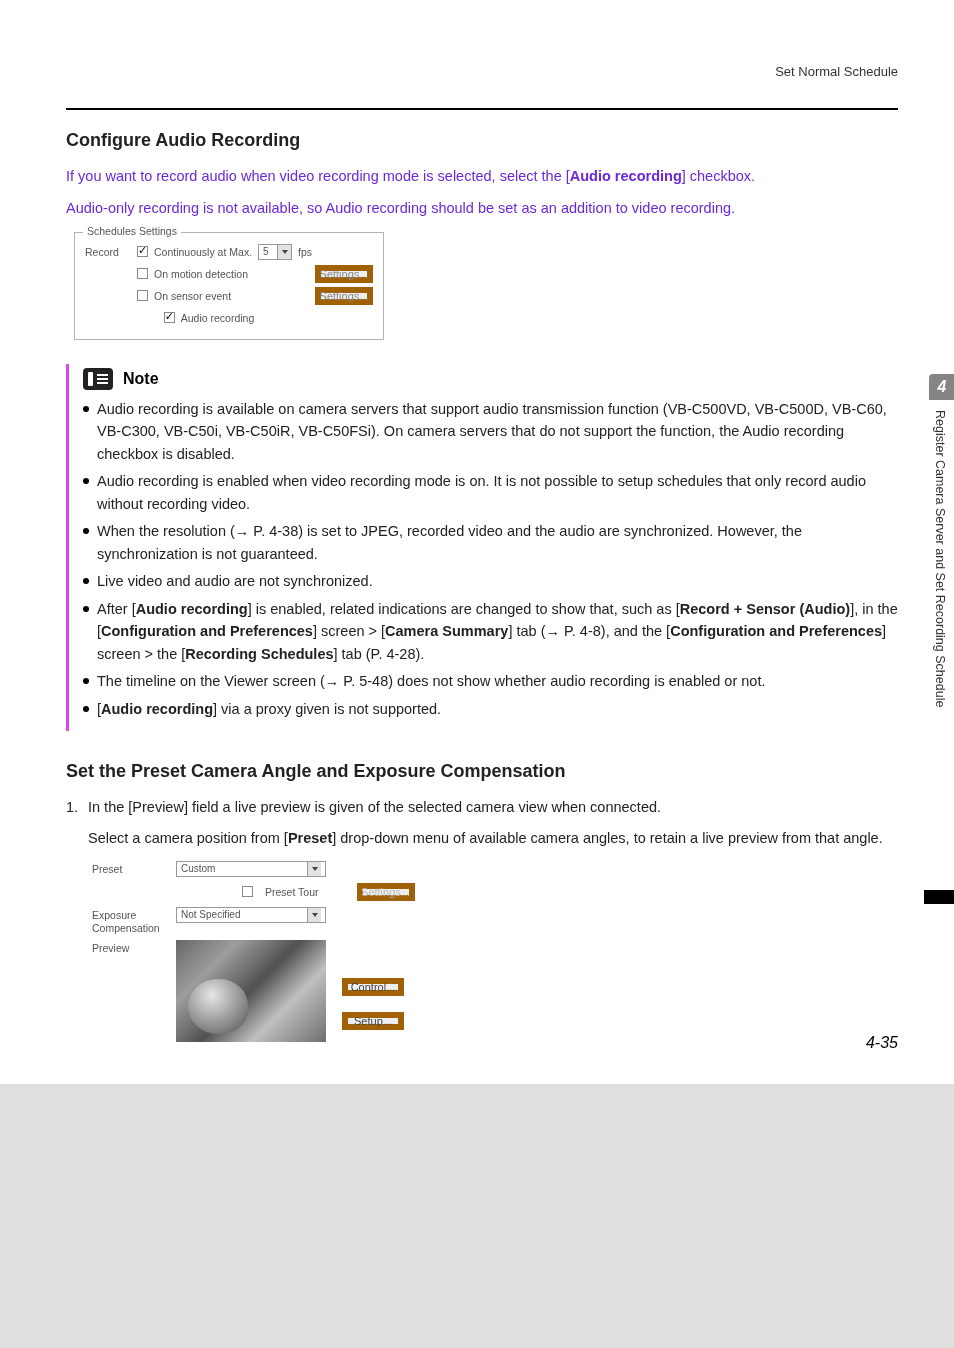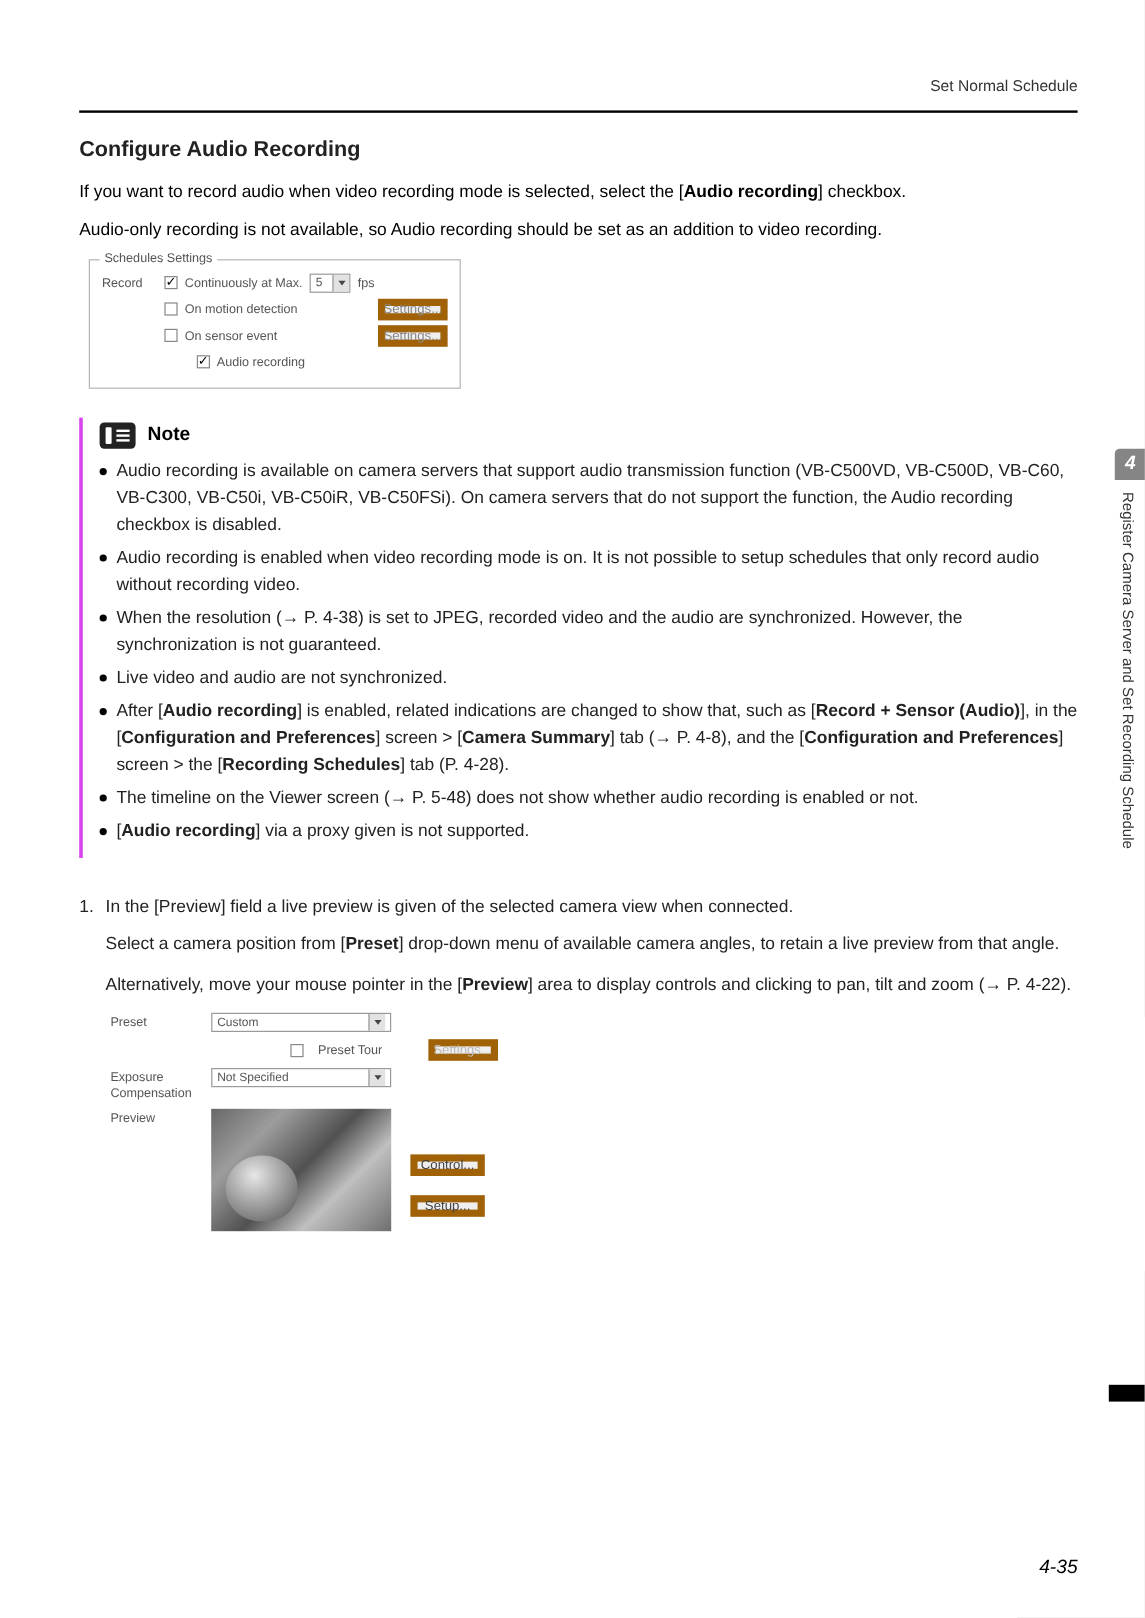--- a/index.html
+++ b/index.html
@@ -5,24 +5,24 @@
   * { box-sizing: border-box; }
   body {
     margin: 0;
     background: #e0e0e0;
     font-family: Arial, Helvetica, sans-serif;
     display: flex;
     justify-content: center;
   }
   .page {
     width: 954px;
-    height: 1348px;
-    background: #fff;
-    position: relative;
-    padding: 60px 56px 40px 66px;
+    height: 1084px;
+    background: #fff;
+    position: relative;
+    padding: 76px 56px 40px 66px;
   }
   .header-right {
     position: absolute;
     top: 64px;
     right: 56px;
     font-size: 13px;
     color: #333;
   }
   .hr-thick {
     border: none;
@@ -30,21 +30,21 @@
     margin: 32px 0 20px 0;
   }
   .section-heading {
     font-weight: bold;
     font-size: 18px;
     color: #222;
     margin: 16px 0 14px 0;
   }
   .body-text {
     font-size: 14.5px;
-    color: #000000;
+    color: #6d28d9;
     line-height: 1.55;
     margin: 0 0 10px 0;
   }
   
   .rec-box {
     width: 310px;
     border: 1px solid #b4b4b4;
     margin: 12px 0 24px 8px;
     padding: 8px 10px 10px 10px;
     position: relative;
@@ -301,29 +301,27 @@
       <li>
         <span>After [</span><span class="bold-inline">Audio recording</span><span>] is enabled, related indications are changed to show that, such as [</span><span class="bold-inline">Record + Sensor (Audio)</span><span>], in the [</span><span class="bold-inline">Configuration and Preferences</span><span>] screen &gt; [</span><span class="bold-inline">Camera Summary</span><span>] tab (→ P. 4-8), and the [</span><span class="bold-inline">Configuration and Preferences</span><span>] screen &gt; the [</span><span class="bold-inline">Recording Schedules</span><span>] tab (P. 4-28).</span>
       </li>
       <li>The timeline on the Viewer screen (→ P. 5-48) does not show whether audio recording is enabled or not.</li>
       <li>
         <span>[</span><span class="bold-inline">Audio recording</span><span>] via a proxy given is not supported.</span>
       </li>
     </ul>
   </div>
 
+  <h2 class="section-heading">Set the Preset Camera Angle and Exposure Compensation</h2>
 
   <div class="ol">
     <span class="num">1.</span><span>In the [Preview] field a live preview is given of the selected camera view when connected.</span>
     <div class="ol-content">
       <p>
         <span>Select a camera position from [</span><span class="bold-inline">Preset</span><span>] drop-down menu of available camera angles, to retain a live preview from that angle.</span>
-      </p>
-      <p>
-        <span>Alternatively, move your mouse pointer in the [</span><span class="bold-inline">Preview</span><span>] area to display controls and clicking to pan, tilt and zoom (→ P. 4-22).</span>
       </p>
     </div>
   </div>
 
   <div class="preset-box">
     <div class="prow">
       <span class="plabel">Preset</span>
       <div class="pcontrol">
         <span class="dd dd-wide">
           <span class="val" style="min-width:130px">Custom</span>

